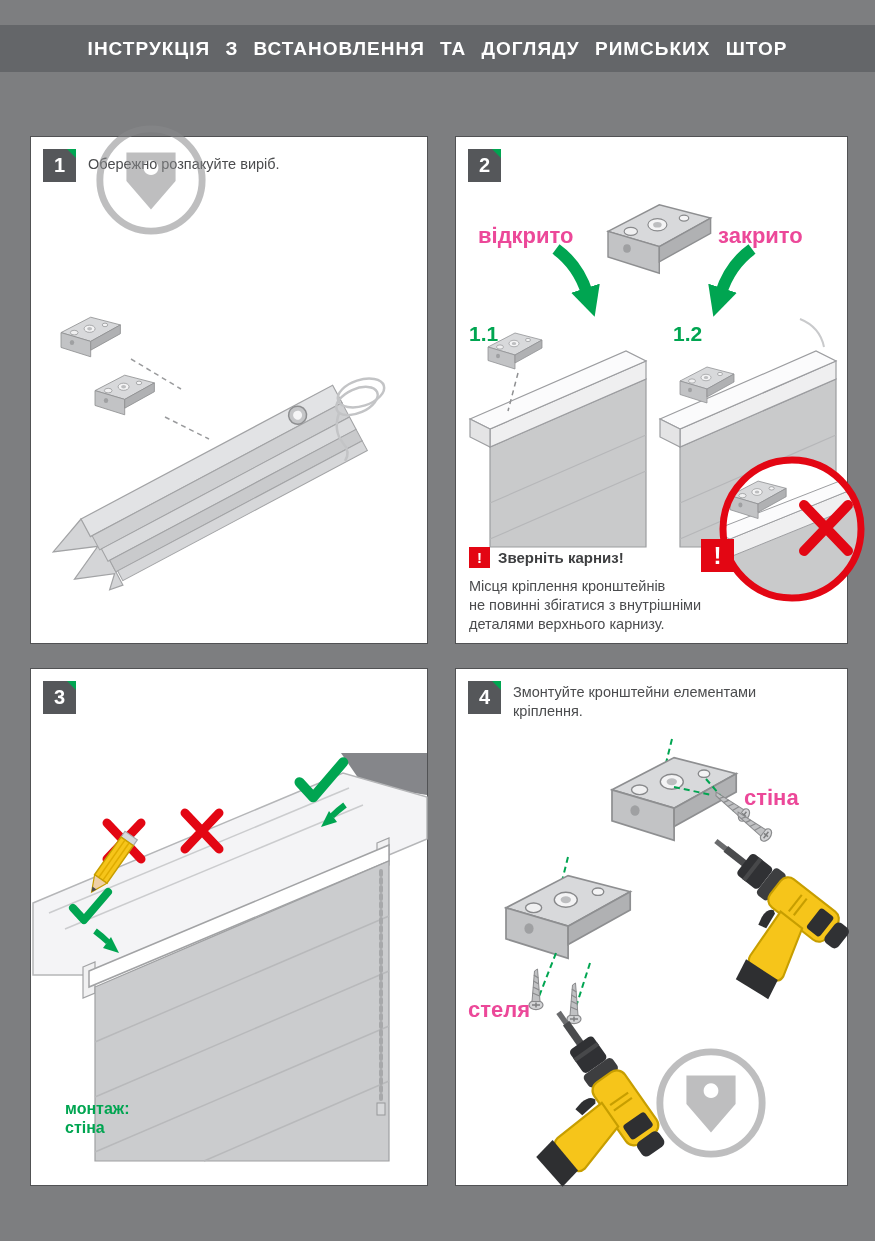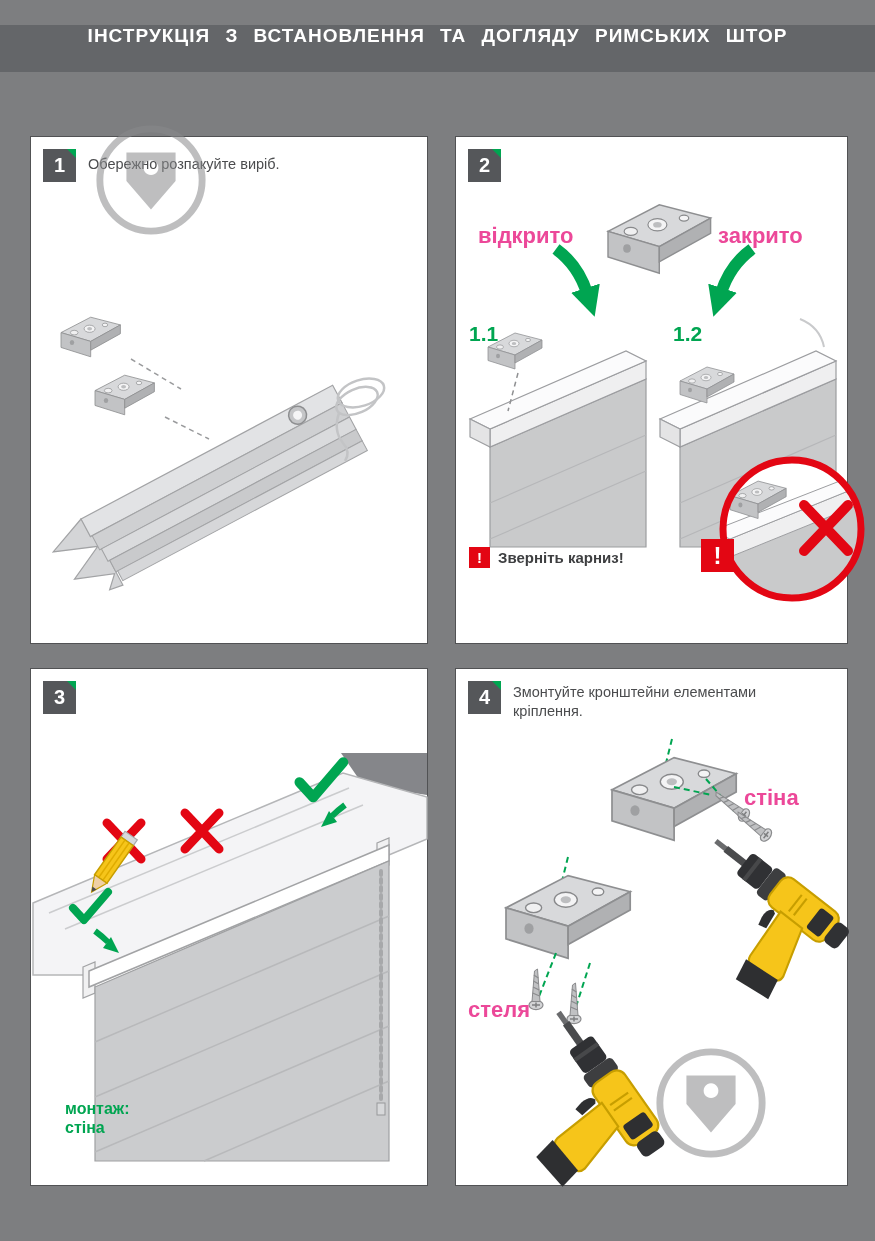--- a/index.html
+++ b/index.html
@@ -1,19 +1,19 @@
 <!DOCTYPE html>
 <html><head>
 <meta charset="utf-8">
 <style>
   *{margin:0;padding:0;box-sizing:border-box}
   html,body{width:875px;height:1241px}
   body{position:relative;background:#7D7E80;font-family:"Liberation Sans",sans-serif;overflow:hidden}
   svg{overflow:visible;display:block}
-  .header{position:absolute;left:0;top:25px;width:875px;height:47px;background:#646669;display:flex;align-items:flex-start;justify-content:center}
+  .header{position:absolute;left:0;top:25px;width:875px;height:47px;background:#646669;display:flex;align-items:center;justify-content:center}
   .header h1{color:#fff;font-size:19px;font-weight:bold;letter-spacing:1px;word-spacing:9px;white-space:nowrap}
   .panel{position:absolute;background:#fff;border:1.5px solid #515254}
   .p1{left:30px;top:136px;width:398px;height:508px}
   .p2{left:455px;top:136px;width:393px;height:508px}
   .p3{left:30px;top:668px;width:398px;height:518px}
   .p4{left:455px;top:668px;width:393px;height:518px}
   .badge{position:absolute;width:33px;height:33px;background:#55575A;color:#fff;font-size:20px;font-weight:bold;display:flex;align-items:center;justify-content:center}
   .badge::after{content:"";position:absolute;top:0;right:0;width:0;height:0;border-top:9px solid #00A551;border-left:9px solid transparent}
   .abs{position:absolute}
   .instr{position:absolute;font-size:14.5px;line-height:1.3;color:#4B4C4E;white-space:pre-line}
@@ -184,20 +184,23 @@
       <g>
         <path d="M88,52 L132,98 M132,52 L88,98" stroke="#E30613" stroke-width="10" stroke-linecap="round" fill="none"></path>
       </g>
       <circle cx="76" cy="76" r="69" fill="none" stroke="#E30613" stroke-width="7"></circle>
     </svg>
   </div>
   <div class="alert big" style="left:245px;top:402px">!</div>
 
   <div class="alert small" style="left:13px;top:410px">!</div>
   <div class="wtitle" style="left:42px;top:412px">Зверніть карниз!</div>
+  <div class="instr" style="left:13px;top:440px;width:310px">Місця кріплення кронштейнів
+не повинні збігатися з внутрішніми
+деталями верхнього карнизу.</div>
 </section>
 
 <section class="panel p3">
   <div class="badge" style="left:12px;top:12px">
       <span>3</span>
     </div>
   <svg class="abs" style="left:2px;top:84px" width="394" height="408" viewBox="0 0 394 408">
     <polygon points="308,0 394,0 394,42 330,32" fill="#85868a"></polygon>
     <polygon points="0,150 310,20 394,44 394,86 70,222 0,222" fill="#f4f4f6" stroke="#b5b6b8" stroke-width="1.5"></polygon>
     <line x1="16" y1="160" x2="316" y2="35" stroke="#cbccce" stroke-width="1.5"></line>

